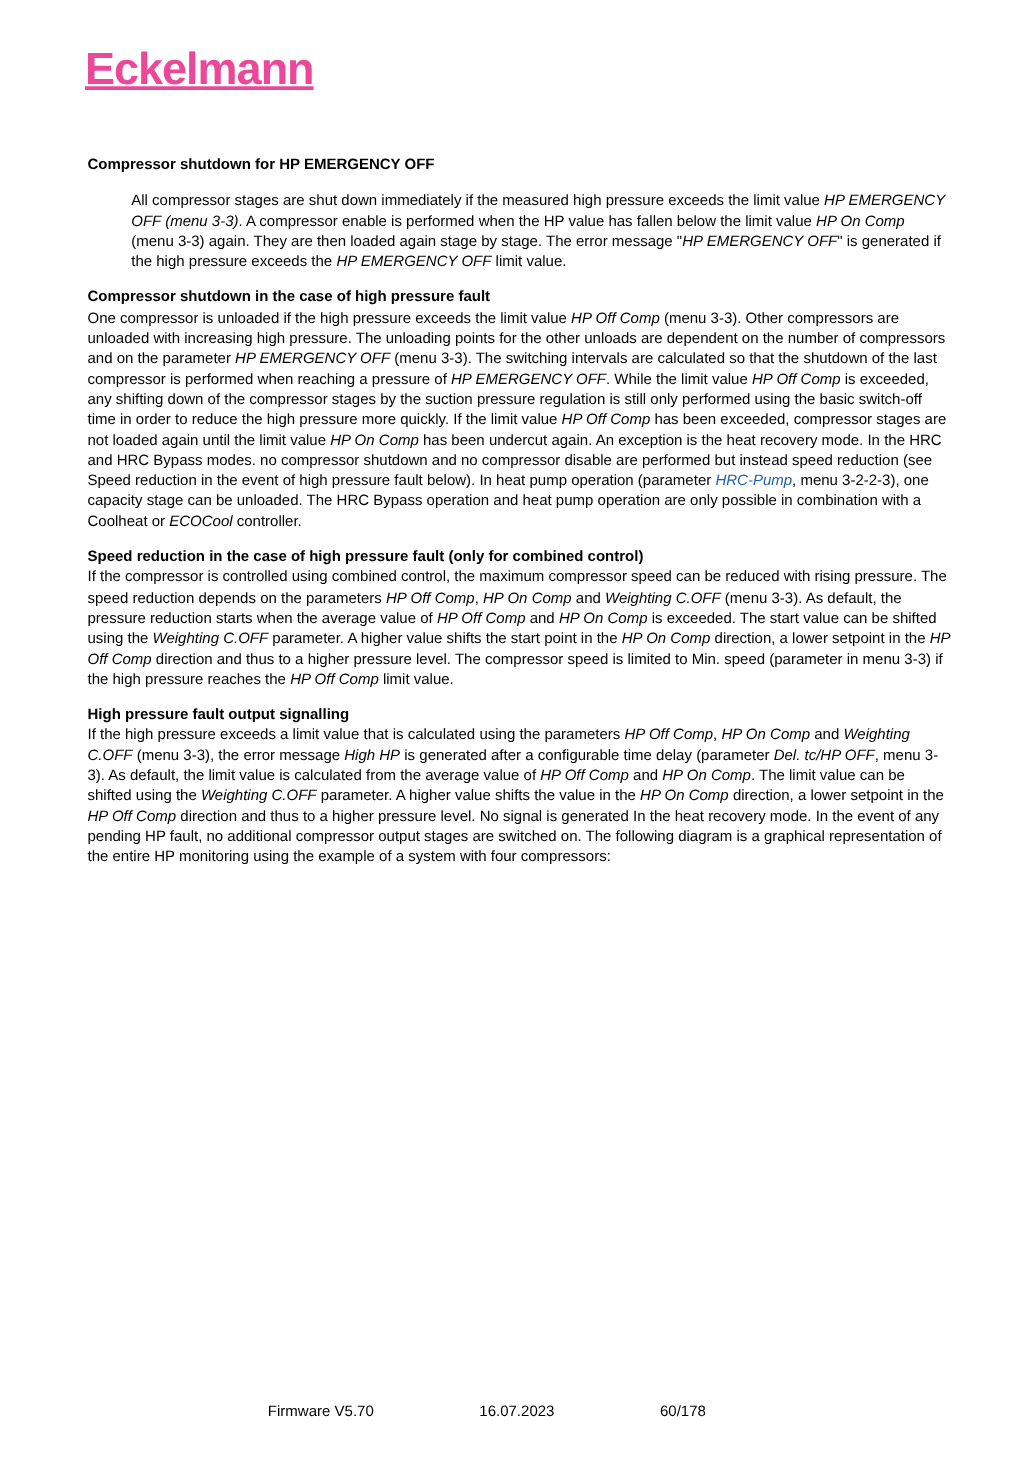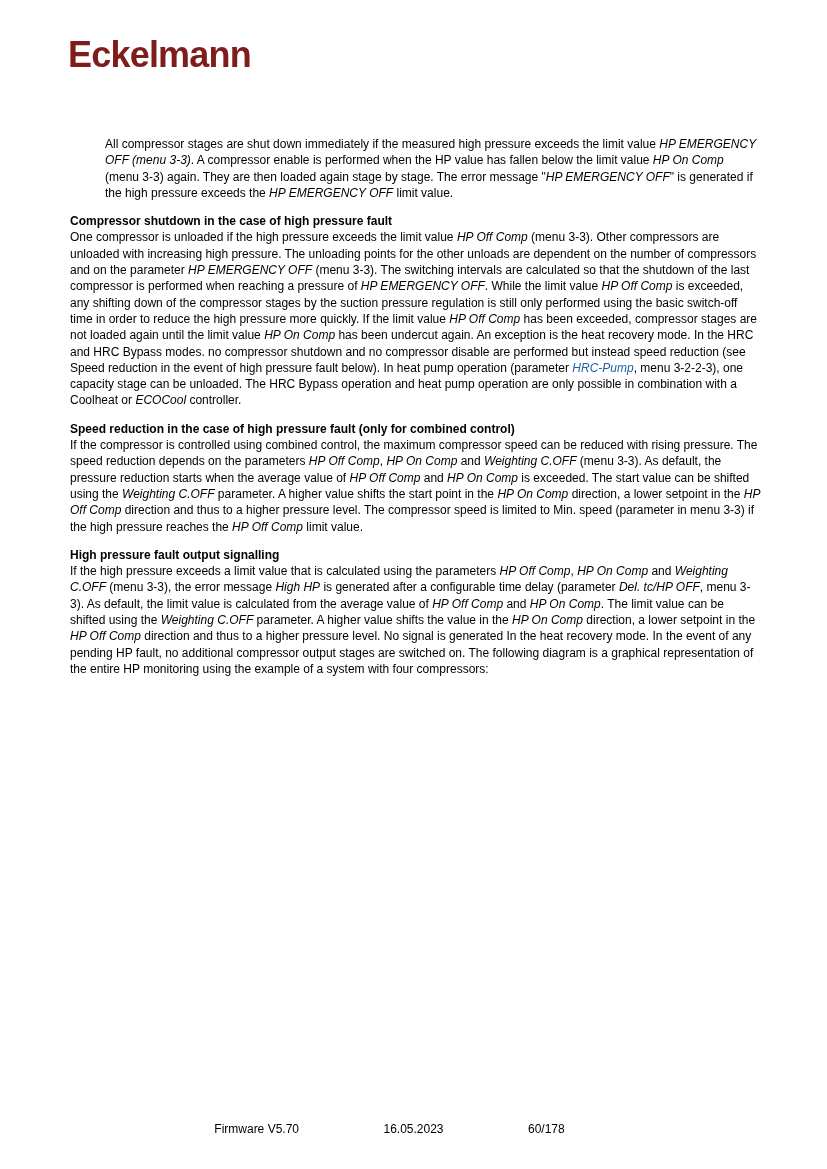--- a/index.html
+++ b/index.html
@@ -51,36 +51,37 @@
   }
   .footer span { flex: 1; }
   .footer .f-left { text-align: right; }
   .footer .f-center { text-align: center; }
   .footer .f-right { }
 </style>
 </head>
 <body>
 
 <div class="page" style="background: rgb(255, 255, 255); color: rgb(0, 0, 0);">
-  <div class="logo" style="color: #7f1d1d;">Eckelmann</div>
+  <div class="logo" style="color: #ec4899; text-decoration: underline;">Eckelmann</div>
   <main class="content">
       <section class="doc-section spaced">
+        <h3>Compressor shutdown for HP EMERGENCY OFF</h3>
         <p><span>All compressor stages are shut down immediately if the measured high pressure exceeds the limit value </span><span class="it">HP EMERGENCY OFF (menu 3-3)</span><span>. A compressor enable is performed when the HP value has fallen below the limit value </span><span class="it">HP On Comp</span><span> (menu 3-3) again. They are then loaded again stage by stage. The error message "</span><span class="it">HP EMERGENCY OFF</span><span>" is generated if the high pressure exceeds the </span><span class="it">HP EMERGENCY OFF</span><span> limit value.</span></p>
       </section>
       <section class="doc-section">
         <h3>Compressor shutdown in the case of high pressure fault</h3>
         <p><span>One compressor is unloaded if the high pressure exceeds the limit value </span><span class="it">HP Off Comp</span><span> (menu 3-3). Other compressors are unloaded with increasing high pressure. The unloading points for the other unloads are dependent on the number of compressors and on the parameter </span><span class="it">HP EMERGENCY OFF</span><span> (menu 3-3). The switching intervals are calculated so that the shutdown of the last compressor is performed when reaching a pressure of </span><span class="it">HP EMERGENCY OFF</span><span>. While the limit value </span><span class="it">HP Off Comp</span><span> is exceeded, any shifting down of the compressor stages by the suction pressure regulation is still only performed using the basic switch-off time in order to reduce the high pressure more quickly. If the limit value </span><span class="it">HP Off Comp</span><span> has been exceeded, compressor stages are not loaded again until the limit value </span><span class="it">HP On Comp</span><span> has been undercut again. An exception is the heat recovery mode. In the HRC and HRC Bypass modes. no compressor shutdown and no compressor disable are performed but instead speed reduction (see Speed reduction in the event of high pressure fault below). In heat pump operation (parameter </span><span class="it link" style="color: rgb(31, 95, 169);">HRC-Pump</span><span>, menu 3-2-2-3), one capacity stage can be unloaded. The HRC Bypass operation and heat pump operation are only possible in combination with a Coolheat or </span><span class="it">ECOCool</span><span> controller.</span></p>
       </section>
       <section class="doc-section">
         <h3>Speed reduction in the case of high pressure fault (only for combined control)</h3>
         <p><span>If the compressor is controlled using combined control, the maximum compressor speed can be reduced with rising pressure. The speed reduction depends on the parameters </span><span class="it">HP Off Comp</span><span>, </span><span class="it">HP On Comp</span><span> and </span><span class="it">Weighting C.OFF</span><span> (menu 3-3). As default, the pressure reduction starts when the average value of </span><span class="it">HP Off Comp</span><span> and </span><span class="it">HP On Comp</span><span> is exceeded. The start value can be shifted using the </span><span class="it">Weighting C.OFF</span><span> parameter. A higher value shifts the start point in the </span><span class="it">HP On Comp</span><span> direction, a lower setpoint in the </span><span class="it">HP Off Comp</span><span> direction and thus to a higher pressure level. The compressor speed is limited to Min. speed (parameter in menu 3-3) if the high pressure reaches the </span><span class="it">HP Off Comp</span><span> limit value.</span></p>
       </section>
       <section class="doc-section">
         <h3>High pressure fault output signalling</h3>
         <p><span>If the high pressure exceeds a limit value that is calculated using the parameters </span><span class="it">HP Off Comp</span><span>, </span><span class="it">HP On Comp</span><span> and </span><span class="it">Weighting C.OFF</span><span> (menu 3-3), the error message </span><span class="it">High HP</span><span> is generated after a configurable time delay (parameter </span><span class="it">Del. tc/HP OFF</span><span>, menu 3-3). As default, the limit value is calculated from the average value of </span><span class="it">HP Off Comp</span><span> and </span><span class="it">HP On Comp</span><span>. The limit value can be shifted using the </span><span class="it">Weighting C.OFF</span><span> parameter. A higher value shifts the value in the </span><span class="it">HP On Comp</span><span> direction, a lower setpoint in the </span><span class="it">HP Off Comp</span><span> direction and thus to a higher pressure level. No signal is generated In the heat recovery mode. In the event of any pending HP fault, no additional compressor output stages are switched on. The following diagram is a graphical representation of the entire HP monitoring using the example of a system with four compressors:</span></p>
       </section>
     </main>
   <footer class="footer">
     <span class="f-left">Firmware V5.70</span>
-    <span class="f-center">16.05.2023</span>
+    <span class="f-center">16.07.2023</span>
     <span class="f-right">60/178</span>
   </footer>
 </div>
 
 </body></html>

